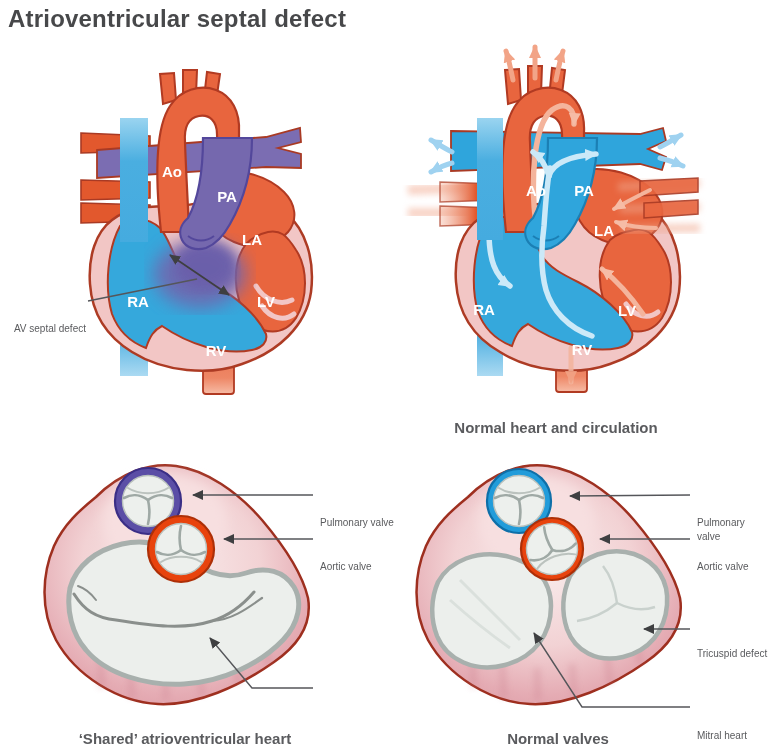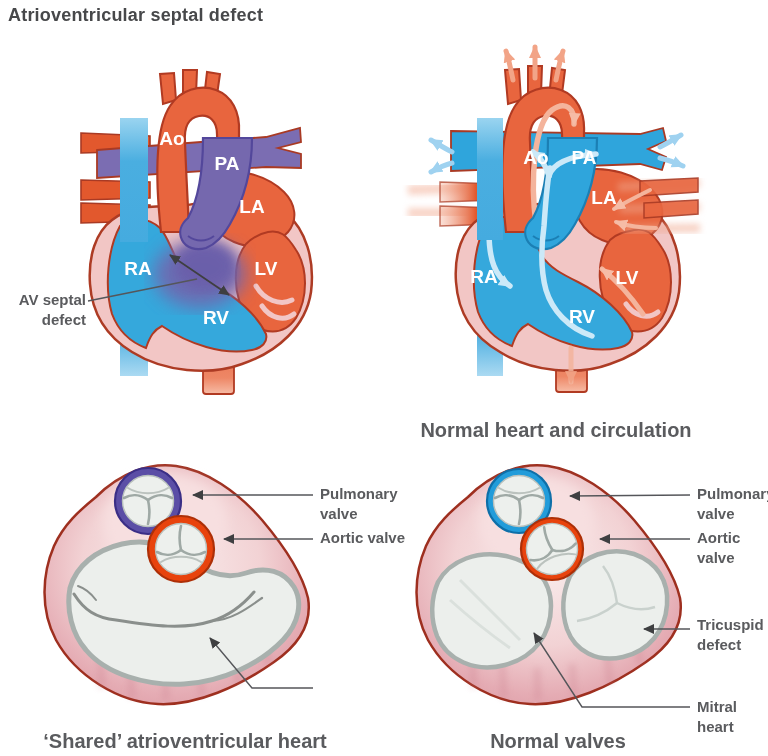--- a/index.html
+++ b/index.html
@@ -1,22 +1,22 @@
 <!DOCTYPE html>
 <html><head>
 <meta charset="utf-8">
 <style>
   html,body{margin:0;padding:0;background:#fff;}
   #stage{position:relative;width:768px;height:756px;background:#fff;overflow:hidden;
          font-family:"Liberation Sans", sans-serif;}
   svg{position:absolute;left:0;top:0;}
-  .title{position:absolute;left:8px;top:5px;font-size:18px;font-weight:bold;color:#47484A;letter-spacing:.2px;}
-  .ch{position:absolute;transform:translate(-50%,-50%);font-size:19px;font-weight:bold;color:#FFFFFF;white-space:nowrap;}
-  .note{position:absolute;font-size:15px;font-weight:bold;color:#5A5B5E;line-height:1.35;}
-  .caption{position:absolute;font-size:20px;font-weight:bold;color:#5A5B5E;text-align:center;}
+  .title{position:absolute;left:8px;top:5px;font-size:24px;font-weight:bold;color:#47484A;letter-spacing:.2px;}
+  .ch{position:absolute;transform:translate(-50%,-50%);font-size:15px;font-weight:bold;color:#FFFFFF;white-space:nowrap;margin-top:32px;}
+  .note{position:absolute;font-size:10px;font-weight:normal;color:#5A5B5E;line-height:1.35;margin-top:32px;}
+  .caption{position:absolute;font-size:15px;font-weight:bold;color:#5A5B5E;text-align:center;}
 </style>
 </head>
 <body>
 
 <div id="stage">
 
 <svg width="768" height="756" viewBox="0 0 768 756">
 <defs>
   <linearGradient id="svcGrad" x1="0" y1="0" x2="0" y2="1">
     <stop offset="0" stop-color="#9AD4F0"></stop>

